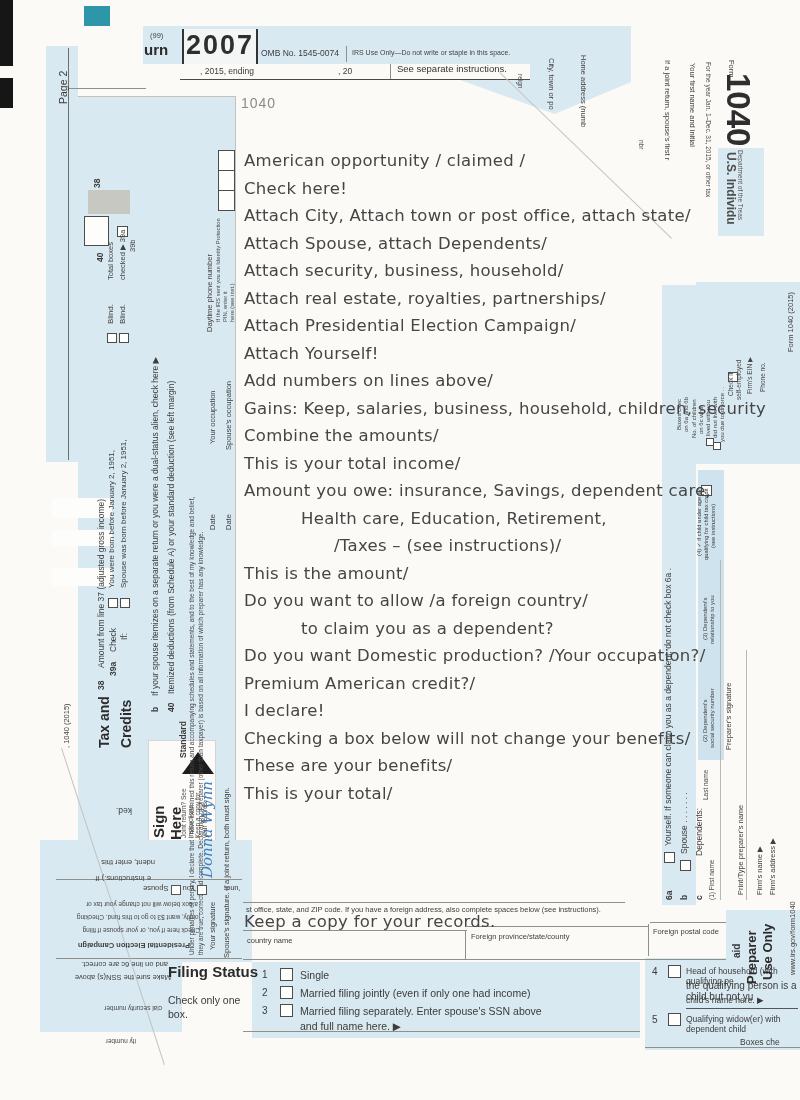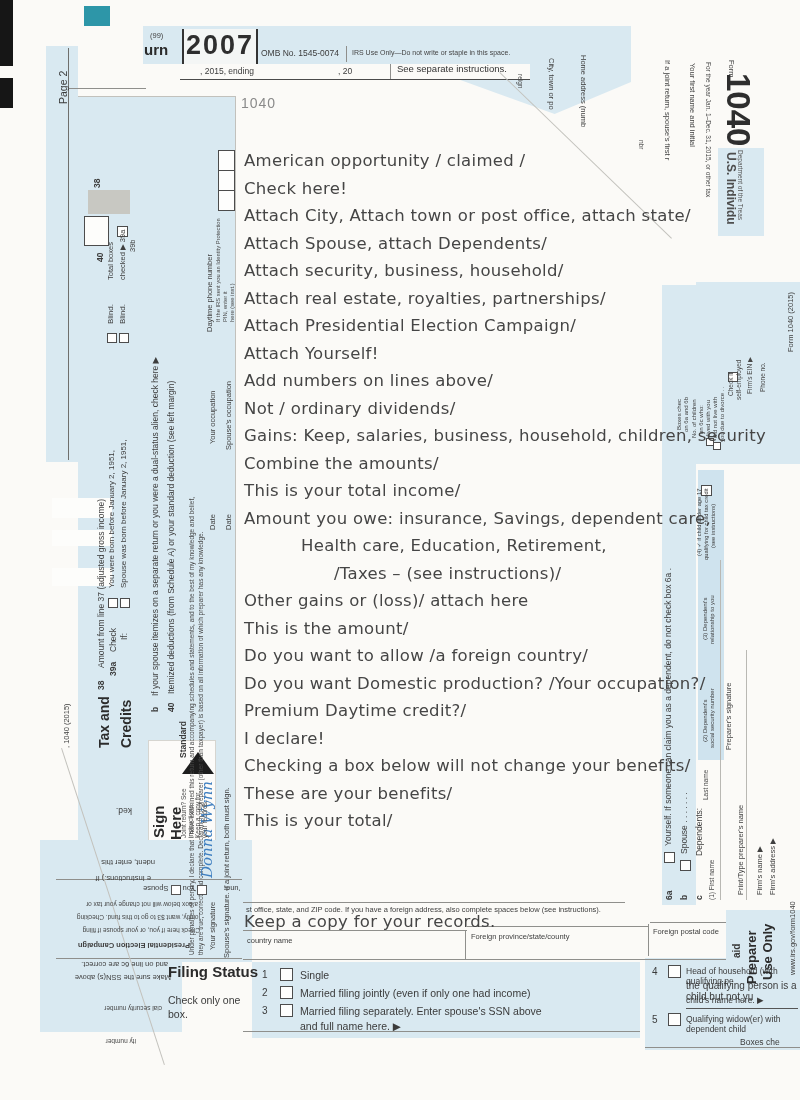--- a/index.html
+++ b/index.html
@@ -258,32 +258,31 @@
   <div class="poem">
     <div>American opportunity / claimed /</div>
     <div>Check here!</div>
     <div>Attach City, Attach town or post office, attach state/</div>
     <div>Attach Spouse, attach Dependents/</div>
     <div>Attach security, business, household/</div>
     <div>Attach real estate, royalties, partnerships/</div>
     <div>Attach Presidential Election Campaign/</div>
     <div>Attach Yourself!</div>
     <div>Add numbers on lines above/</div>
-    <div>Not / ordinary dividends/</div>
     <div>Gains: Keep, salaries, business, household, children, security</div>
     <div>Combine the amounts/</div>
     <div>This is your total income/</div>
     <div>Amount you owe: insurance, Savings, dependent care,</div>
     <div class="i1">Health care, Education, Retirement,</div>
     <div class="i2">/Taxes – (see instructions)/</div>
-    <div>Other gains or (loss)/ attach here</div>
     <div>This is the amount/</div>
     <div>Do you want to allow /a foreign country/</div>
+    <div class="i1">to claim you as a dependent?</div>
     <div>Do you want Domestic production? /Your occupation?/</div>
-    <div>Premium Daytime credit?/</div>
+    <div>Premium American credit?/</div>
     <div>I declare!</div>
     <div>Checking a box below will not change your benefits/</div>
     <div>These are your benefits/</div>
     <div>This is your total/</div>
   </div>
   <div class="el" style="left:244px;top:912px;font-size:16.5px;color:#454545;letter-spacing:0.3px;font-family:'DejaVu Sans',sans-serif;">Keep a copy for your records.</div>
 
 </div>
 
 </body></html>

